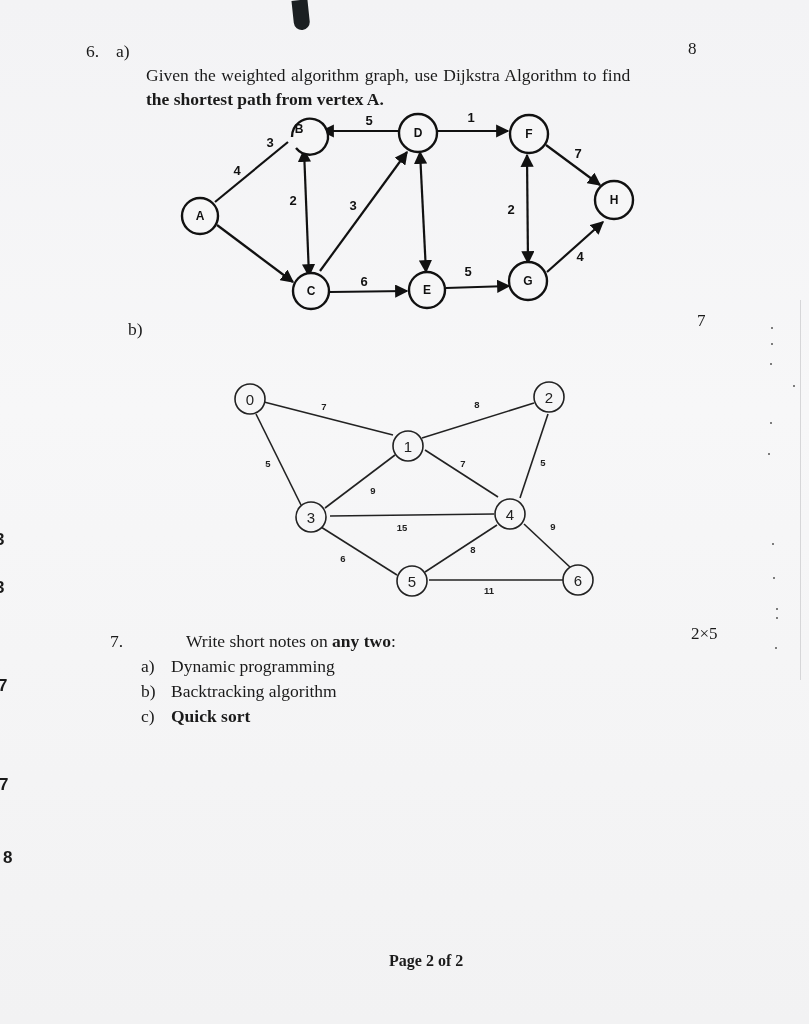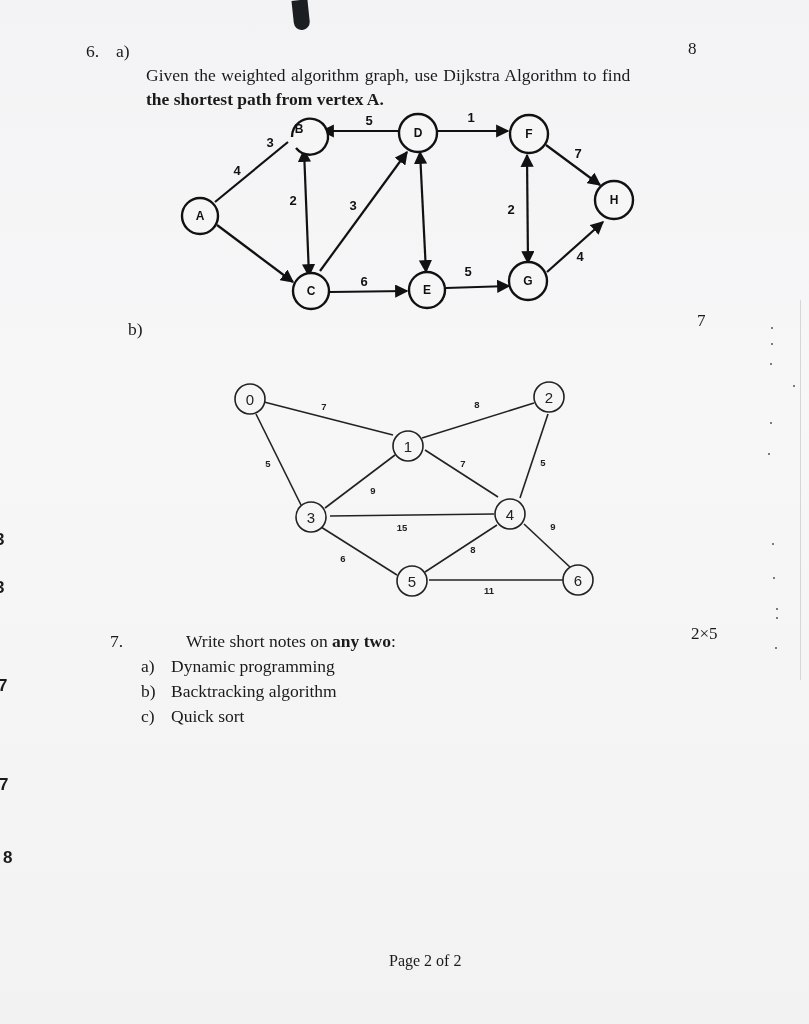--- a/index.html
+++ b/index.html
@@ -17,21 +17,21 @@
     position: absolute; left: 293px; top: 0; width: 16px; height: 30px;
     background: #1b1f22; border-radius: 0 0 8px 8px; transform: rotate(-6deg);
   }
   .right-edge {
     position: absolute; left: 800px; top: 300px; width: 1px; height: 380px; background: #d6d6d8;
   }
   .abs { position: absolute; }
   .qtext { font-size: 17.5px; line-height: 26px; }
   .marks { font-size: 17px; }
   .margin-num { font-size: 17px; font-weight: bold; font-family: "Liberation Sans", sans-serif; }
-  .footer { font-size: 16px; font-weight: normal; text-align: right; }
+  .footer { font-size: 16px; font-weight: bold; text-align: right; }
   svg text { font-family: "Liberation Sans", sans-serif; }
   .dot { position: absolute; width: 2px; height: 2px; background: #555; border-radius: 1px; }
 </style>
 </head>
 <body>
 
 <div class="page">
   <div class="clip-mark"></div>
   <div class="right-edge"></div>
 
@@ -162,21 +162,21 @@
   <div class="abs qtext" style="left:141px; top:628px;margin-left:45px;">
     <span>Write short notes on </span><b>any two</b><span>:</span>
   </div>
   <div class="abs marks" style="left:691px; top:624px;">2×5</div>
 
   <div class="abs qtext" style="left:141px; top:653px;">a)</div>
   <div class="abs qtext" style="left:171px; top:653px;">Dynamic programming</div>
   <div class="abs qtext" style="left:141px; top:678px;">b)</div>
   <div class="abs qtext" style="left:171px; top:678px;">Backtracking algorithm</div>
   <div class="abs qtext" style="left:141px; top:703px;">c)</div>
-  <div class="abs qtext" style="left:171px; top:703px;">Quick sort</div>
+  <div class="abs qtext" style="left:171px; top:703px;font-weight:bold;">Quick sort</div>
 
   <div class="abs margin-num" style="left:-5px; top:530px;">3</div>
   <div class="abs margin-num" style="left:-5px; top:578px;">3</div>
   <div class="abs margin-num" style="left:-2px; top:676px;">7</div>
   <div class="abs margin-num" style="left:-1px; top:775px;">7</div>
   <div class="abs margin-num" style="left:3px; top:848px;">8</div>
 
   <div class="dot" style="left:771px; top:327px;"></div>
   <div class="dot" style="left:771px; top:343px;"></div>
   <div class="dot" style="left:770px; top:363px;"></div>

